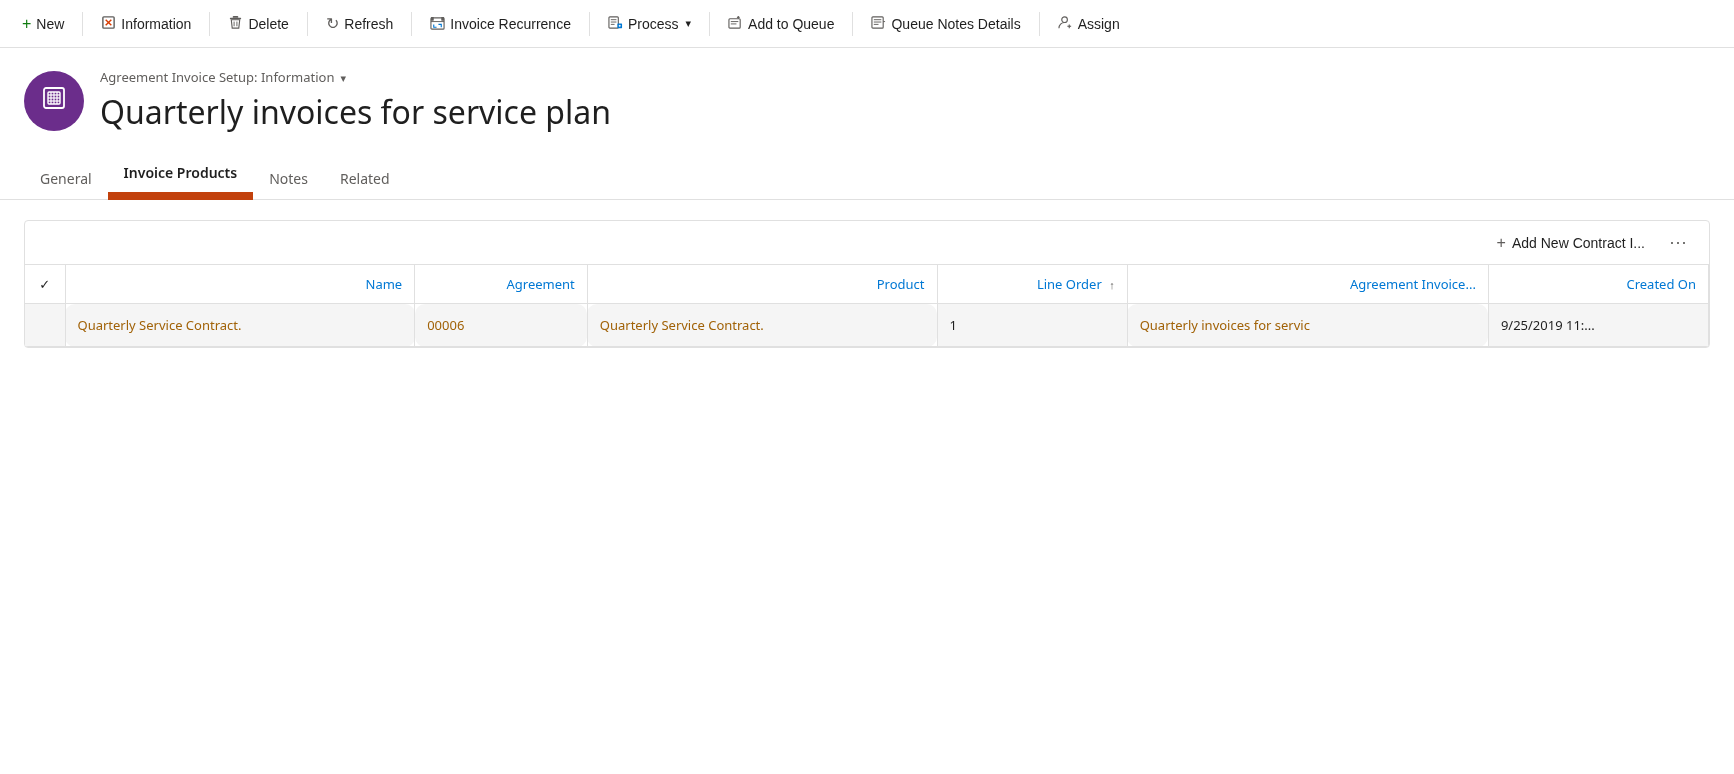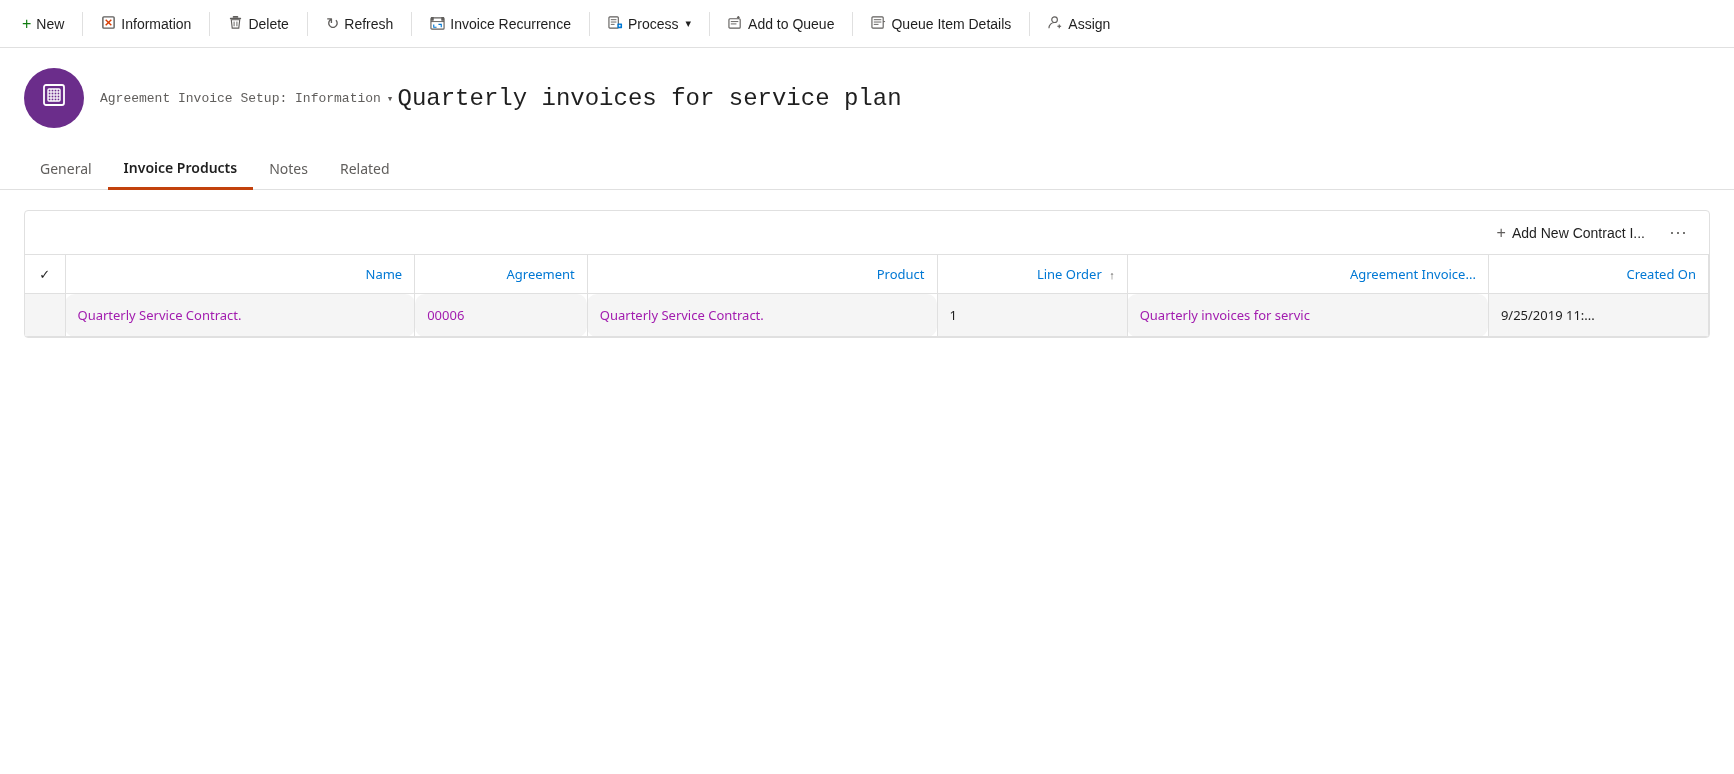--- a/index.html
+++ b/index.html
@@ -46,30 +46,30 @@
       background: #6b2d8b;
       display: flex;
       align-items: center;
       justify-content: center;
       flex-shrink: 0;
     }
     .avatar-icon {
       color: #fff;
       font-size: 22px;
     }
-    .header-text { display: flex; flex-direction: row; gap: 4px; font-family: Liberation Mono, monospace; }
+    .header-text { display: flex; flex-direction: column; gap: 4px; }
     .breadcrumb-line {
       display: flex;
       align-items: center;
       gap: 6px;
       font-size: 13px;
       color: #605e5c;
     }
     .breadcrumb-chevron { font-size: 11px; color: #605e5c; }
-    .page-title { font-size: 24px; font-weight: 400; color: #1f1f1f; }
+    .page-title { font-size: 32px; font-weight: 400; color: #1f1f1f; }
 
     
     .tabs-bar {
       display: flex;
       align-items: flex-end;
       padding: 0 24px;
       border-bottom: 1px solid #e0e0e0;
       margin-top: 10px;
       text-align: right;
     }
@@ -77,21 +77,21 @@
       padding: 10px 16px;
       cursor: pointer;
       font-size: 14px;
       color: #605e5c;
       border-bottom: 2px solid transparent;
       margin-bottom: -1px;
     }
     .tab.active {
       font-weight: 600;
       color: #1f1f1f;
-      border-bottom: 3px solid #c2410c;
+      border-bottom: 8px solid #c2410c;
     }
 
     
     .content-area {
       padding: 20px 24px;
     }
 
     
     .list-section {
       border: 1px solid #e0e0e0;
@@ -159,21 +159,21 @@
     .data-table td {
       padding: 12px 12px;
       font-size: 13px;
       border-right: 1px solid #e0e0e0;
       white-space: nowrap;
       overflow: hidden;
       text-overflow: ellipsis;
       max-width: 200px;
     }
     .data-table td:first-child { text-align: center; color: #605e5c; width: 40px; }
-    .data-table td.link-cell { color: #a21caf; cursor: pointer; border-radius: 10px; }
+    .data-table td.link-cell { color: #a16207; cursor: pointer; border-radius: 10px; }
     .data-table td.num-cell { color: #1f1f1f; }
   </style>
 </head>
 <body>
 
 <div class="toolbar">
   <button class="toolbar-btn">
     <span class="icon icon-green" style="color:#107c10; font-size:16px;">+</span>
     <span>New</span>
   </button>
@@ -253,21 +253,21 @@
   <button class="toolbar-btn">
     <span class="icon">
       <svg width="15" height="15" viewBox="0 0 16 16" fill="none">
         <rect x="1" y="2" width="12" height="12" rx="1" stroke="#605e5c" stroke-width="1.2" fill="none"></rect>
         <line x1="3" y1="5" x2="11" y2="5" stroke="#605e5c" stroke-width="1"></line>
         <line x1="3" y1="7.5" x2="11" y2="7.5" stroke="#605e5c" stroke-width="1"></line>
         <line x1="3" y1="10" x2="8" y2="10" stroke="#605e5c" stroke-width="1"></line>
         <line x1="13" y1="7" x2="15" y2="7" stroke="#605e5c" stroke-width="1"></line>
       </svg>
     </span>
-    <span>Queue Item Details</span>
+    <span>Queue Notes Details</span>
   </button>
   <div class="toolbar-divider"></div>
   <button class="toolbar-btn">
     <span class="icon">
       <svg width="15" height="15" viewBox="0 0 16 16" fill="none">
         <circle cx="7" cy="5" r="3" stroke="#605e5c" stroke-width="1.2" fill="none"></circle>
         <path d="M1 14c0-3.3 2.7-6 6-6" stroke="#605e5c" stroke-width="1.2" fill="none"></path>
         <line x1="12" y1="10" x2="12" y2="14" stroke="#605e5c" stroke-width="1.2"></line>
         <line x1="10" y1="12" x2="14" y2="12" stroke="#605e5c" stroke-width="1.2"></line>
       </svg>

